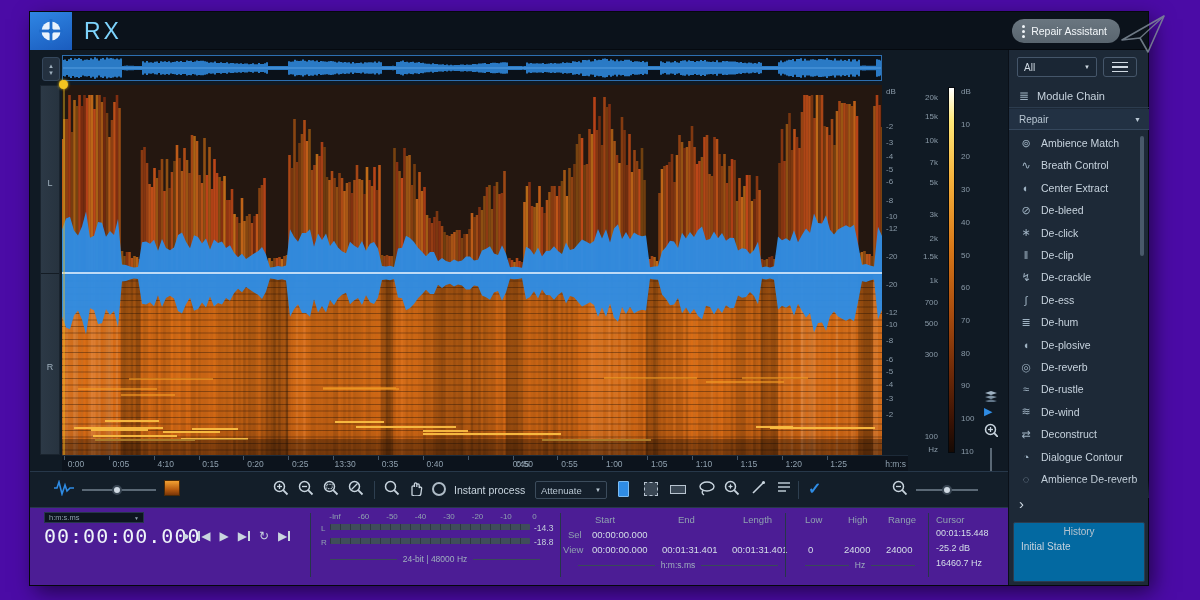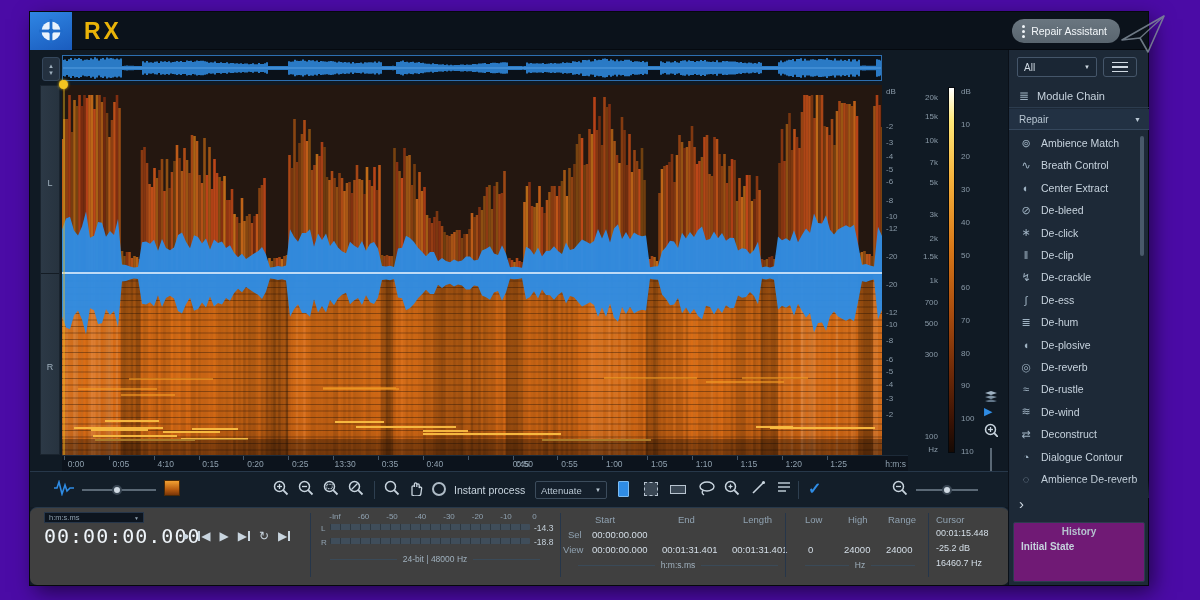--- a/index.html
+++ b/index.html
@@ -4,21 +4,21 @@
 <style>
   * { margin:0; padding:0; box-sizing:border-box; }
   html,body { width:1200px; height:600px; overflow:hidden; }
   body { font-family:"Liberation Sans", sans-serif; background:#4b0ba6; }
   #stage { position:relative; width:1200px; height:600px; background:#4b0ba6; overflow:hidden; }
   .abs { position:absolute; }
   #win { position:absolute; left:30px; top:12px; width:1118px; height:573px; background:#101a24; box-shadow:0 0 0 1px #05080d, 5px 7px 20px rgba(0,0,0,.55); }
   
   #titlebar { position:absolute; left:0; top:0; width:1118px; height:38px; background:#0b121b; border-bottom:1px solid #05090f; }
   #logo { position:absolute; left:0; top:0; width:42px; height:38px; background:linear-gradient(160deg,#2f86e4,#1a5cbe); display:flex; align-items:center; justify-content:center; }
-  #brand { position:absolute; left:54px; top:6px; font-size:23px; letter-spacing:3px; color:#eab308; font-weight:700; }
+  #brand { position:absolute; left:54px; top:6px; font-size:23px; letter-spacing:3px; color:#7dd3fc; font-weight:400; }
   #tab { position:absolute; left:100px; top:0; width:280px; height:38px; background:#14202c; clip-path:polygon(0 0, calc(100% - 16px) 0, 100% 100%, 0 100%); display:flex; align-items:center; padding-left:14px; gap:7px; }
   .tab-ico { width:12px; height:12px; border:1.5px solid #76848f; border-radius:50%; position:relative; flex:0 0 auto; }
   .tab-ico::after { content:""; position:absolute; left:-1px; top:4px; width:12px; height:1.5px; background:#76848f; transform:rotate(-45deg); }
   #tab-title { font-size:11px; color:#4a86d8; white-space:nowrap; }
   #repair-assist { position:absolute; right:28px; top:7px; height:24px; border-radius:12px; background:linear-gradient(#6a7680,#59656f); display:flex; align-items:center; gap:6px; padding:0 13px 0 10px; cursor:pointer; }
   #repair-assist .ra-ico { display:flex; flex-direction:column; gap:2px; }
   #repair-assist .ra-ico i { width:3px; height:3px; background:#f0f4f8; border-radius:50%; display:block; }
   #repair-assist span.lbl { font-size:10.5px; color:#f2f6f9; }
   
   #sidebar { position:absolute; left:978px; top:38px; width:140px; height:535px; background:#1d2937; border-left:1px solid #0a1018; }
@@ -28,21 +28,21 @@
   #module-chain { position:absolute; left:0; top:34px; width:140px; height:24px; display:flex; align-items:center; gap:8px; padding-left:10px; border-bottom:1px solid #2c3c4e; color:#c6d2dd; font-size:11px; cursor:pointer; }
   #module-chain .mc-ico { color:#9fb2c2; font-size:12px; }
   #repair-header { position:absolute; left:0; top:59px; width:140px; height:21px; background:#223143; border-bottom:1px solid #35475c; display:flex; align-items:center; justify-content:space-between; padding:0 8px 0 10px; color:#b9c7d3; font-size:10px; cursor:pointer; }
   #modules { position:absolute; left:0; top:82px; width:140px; height:366px; overflow:hidden; }
   .mod { position:absolute; left:0; width:140px; height:22px; display:flex; align-items:center; gap:8px; padding-left:10px; cursor:pointer; }
   .mod .mico { width:14px; text-align:center; color:#9fb2c2; font-size:11px; }
   .mod .mlab { color:#c6d2dd; font-size:10.5px; white-space:nowrap; }
   #mod-fade { position:absolute; left:0; top:430px; width:140px; height:18px; background:linear-gradient(rgba(29,41,55,0), #1d2937); pointer-events:none; }
   #mod-more { position:absolute; left:10px; top:448px; color:#cfd9e2; font-size:15px; line-height:12px; cursor:pointer; }
   #sb-scroll { position:absolute; left:131px; top:86px; width:4px; height:120px; background:#49596b; border-radius:2px; }
-  #history { position:absolute; left:4px; top:472px; width:132px; height:60px; background:#701a75; border:1px solid #2c3c4e; border-radius:2px;font-weight:bold; }
+  #history { position:absolute; left:4px; top:472px; width:132px; height:60px; background:#0369a1; border:1px solid #2c3c4e; border-radius:2px; }
   #history .h-title { text-align:center; font-size:10px; color:#b5c3cf; padding-top:3px; }
   #history .h-item { font-size:10px; color:#c6d2dd; padding:4px 0 0 7px; cursor:pointer; }
   
   #spinner { position:absolute; left:12px; top:45px; width:18px; height:24px; background:#243140; border:1px solid #35475c; border-radius:3px; display:flex; flex-direction:column; align-items:center; justify-content:center; color:#9fb0be; font-size:7px; line-height:7px; cursor:pointer; }
   #overview { position:absolute; left:32px; top:43px; width:820px; height:26px; border:1px solid #2d6fb0; background:#0a1119; cursor:pointer; }
   #gutter { position:absolute; left:10px; top:73px; width:20px; height:370px; background:linear-gradient(90deg,#2c3946,#27333f); border:1px solid #1a242e; }
   #gutter .ch { position:absolute; left:0; width:18px; text-align:center; color:#9fb0bd; font-size:9px; }
   #gutter .div { position:absolute; left:0; top:187px; width:18px; height:1px; background:#141c24; }
   #spectro { position:absolute; left:32px; top:73px; width:820px; height:370px; background:#1a110a; cursor:crosshair; }
   #playhead-dot { position:absolute; left:29px; top:68px; width:9px; height:9px; background:#f2c320; border-radius:50%; box-shadow:0 0 3px #f2c320; z-index:5; }
@@ -69,21 +69,21 @@
   #radio-ip { position:absolute; left:402px; top:10px; width:14px; height:14px; border:2px solid #aebbc6; border-radius:50%; cursor:pointer; }
   #lbl-ip { position:absolute; left:424px; top:12px; font-size:10.5px; color:#c8d4de; }
   #dd-mode { position:absolute; left:505px; top:9px; width:72px; height:18px; border:1px solid #3c4c5c; background:#141f2b; border-radius:2px; display:flex; align-items:center; justify-content:space-between; padding:0 5px; color:#b8c6d2; font-size:9.5px; cursor:pointer; }
   .selrect-time { position:absolute; left:588px; top:9px; width:11px; height:16px; background:#2f8ce4; border:1px solid #7cbcf2; border-radius:1px; }
   .selrect-tf { position:absolute; left:614px; top:10px; width:14px; height:14px; border:1.5px dashed #b8c4d0; background:#3a4754; }
   .selrect-fr { position:absolute; left:640px; top:13px; width:16px; height:9px; border:1.5px solid #b8c4d0; background:#3a4754; }
   #check-tool { position:absolute; left:778px; top:7px; color:#2f8ce4; font-size:16px; font-weight:bold; cursor:pointer; }
   .hslider { position:absolute; height:2px; background:#5a6875; }
   .hslider .knob { position:absolute; top:-4px; width:10px; height:10px; border-radius:50%; background:#cfd9e2; border:2px solid #3a4754; }
   
-  #bottombar { position:absolute; left:0; top:495px; width:979px; height:78px; background:#404040; border-top:1px solid #27384a; font-size:9.5px;border-radius:7px; }
+  #bottombar { position:absolute; left:0; top:495px; width:979px; height:78px; background:#4c1d95; border-top:1px solid #27384a; font-size:9.5px; }
   .bsep { position:absolute; top:5px; width:1px; height:64px; background:#26364a; }
   .hdr { position:absolute; color:#8fa1b0; }
   .val { position:absolute; color:#d5dfe8; }
   .unitline { position:absolute; display:flex; align-items:center; gap:6px; color:#9fb0bd; font-size:8.5px; }
   .unitline::before,.unitline::after { content:""; flex:1; height:1px; background:#3a4a58; min-width:20px; }
   #big-time { position:absolute; left:14px; top:16px; font-family:"DejaVu Sans Mono",monospace; font-size:20px; color:#eef4f9; letter-spacing:1px; }
   #time-fmt { position:absolute; left:14px; top:4px; width:100px; height:11px; background:#0d151f; border:1px solid #26364a; color:#8fa0ae; font-size:7.5px; display:flex; align-items:center; justify-content:space-between; padding:0 4px; cursor:pointer; }
   #transport { position:absolute; left:152px; top:20px; display:flex; gap:9px; }
   #transport .tbtn { color:#c9d5df; font-size:12px; line-height:16px; cursor:pointer; display:flex; align-items:center; }
   #transport .bar-l::before { content:""; display:inline-block; width:2px; height:10px; background:#c9d5df; margin-right:1px; }

